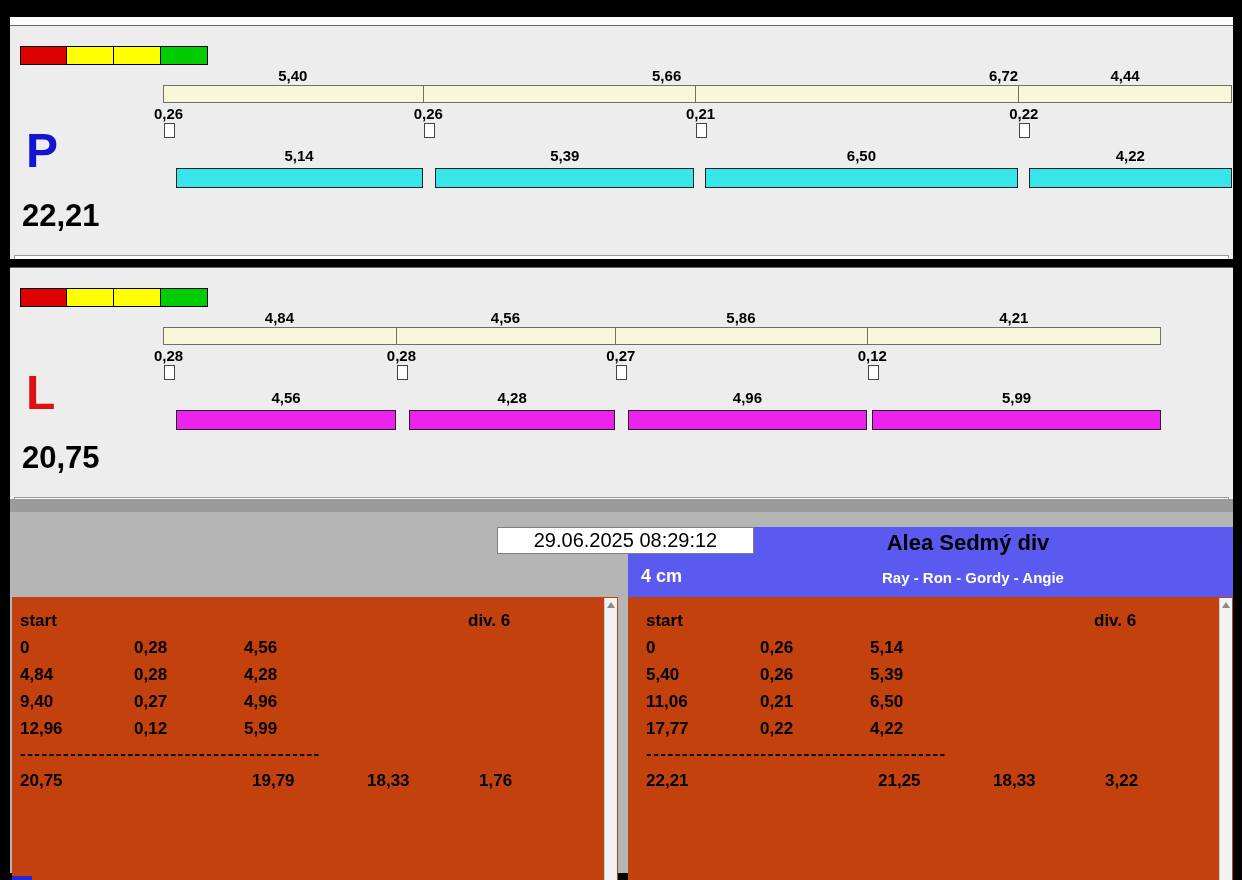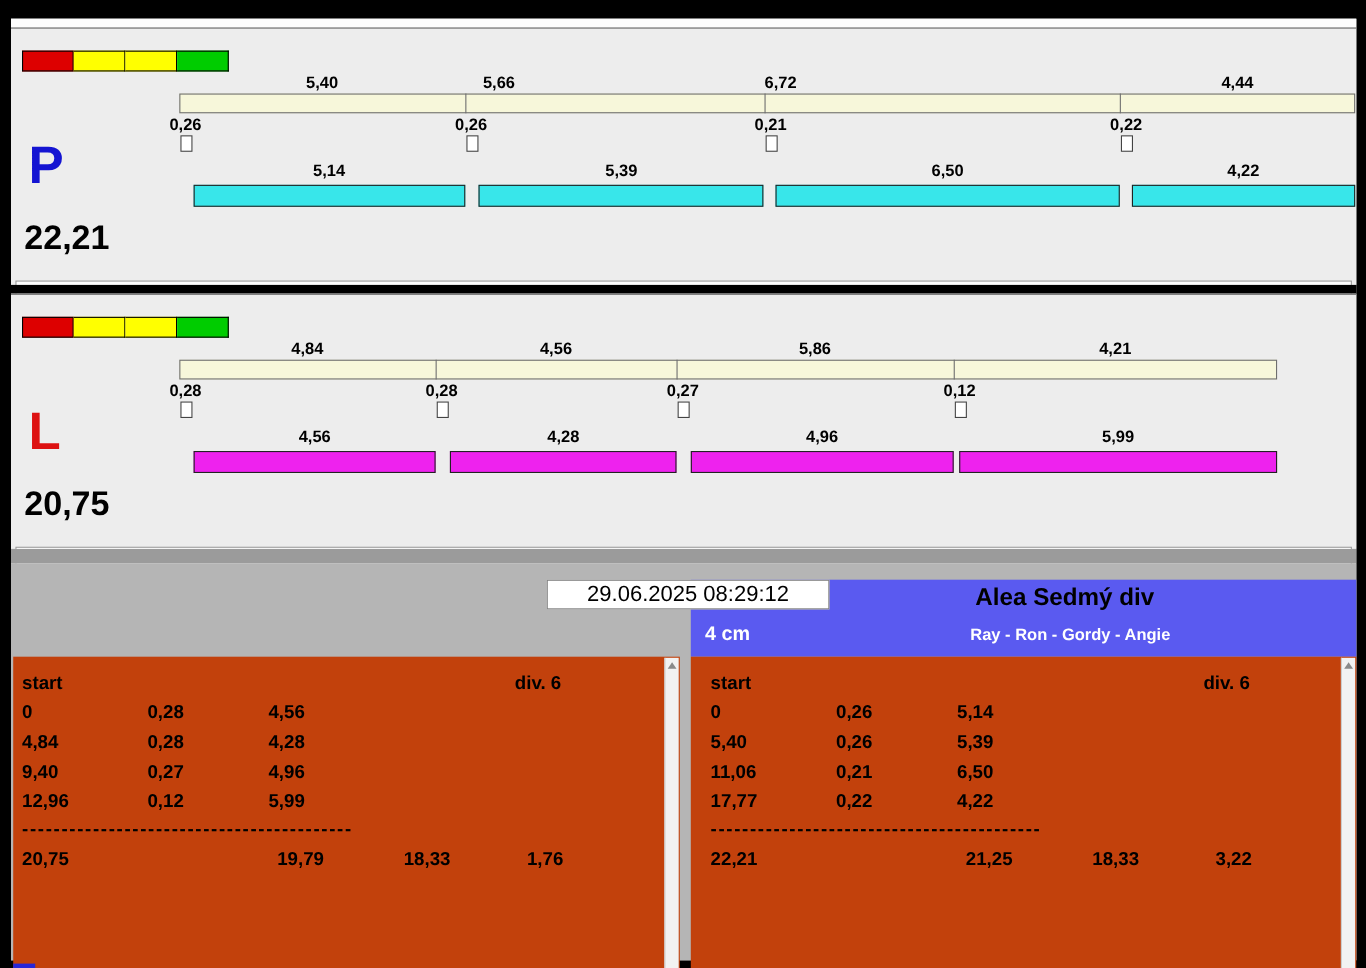--- a/index.html
+++ b/index.html
@@ -76,27 +76,27 @@
         <div class="tbox" style="background: rgb(0, 204, 0);"></div>
       </div>
     <div class="canvas abs">
         <div class="cream-bar" style="left: 153px; width: 1068.78px;"></div>
         <div class="bar-label" style="left: 153px; width: 259.74px; top: 26px; text-align: center;">5,40</div>
         <div class="bar-label" style="left: 144px; top: 64px;">0,26</div>
         <div class="marker" style="left: 154px;"></div>
         <div class="bar-label" style="left: 165.506px; width: 247.234px; top: 106px; text-align: center;">5,14</div>
         <div class="run-bar" style="left: 165.506px; width: 247.234px; background: rgb(56, 230, 234);"></div>
         <div class="seg-line" style="left: 412.74px;"></div>
-        <div class="bar-label" style="left: 429px; width: 272.246px; top: 26px; text-align: left;">5,66</div>
+        <div class="bar-label" style="left: 399px; width: 272.246px; top: 26px; text-align: right;">5,66</div>
         <div class="bar-label" style="left: 403.74px; top: 64px;">0,26</div>
         <div class="marker" style="left: 413.74px;"></div>
         <div class="bar-label" style="left: 425.246px; width: 259.259px; top: 106px; text-align: center;">5,39</div>
         <div class="run-bar" style="left: 425.246px; width: 259.259px; background: rgb(56, 230, 234);"></div>
         <div class="seg-line" style="left: 684.986px;"></div>
-        <div class="bar-label" style="left: 684.986px; width: 323.232px; top: 26px; text-align: left;">6,72</div>
+        <div class="bar-label" style="left: 684.986px; width: 323.232px; top: 26px; text-align: right;">6,72</div>
         <div class="bar-label" style="left: 675.986px; top: 64px;">0,21</div>
         <div class="marker" style="left: 685.986px;"></div>
         <div class="bar-label" style="left: 695.087px; width: 312.65px; top: 106px; text-align: center;">6,50</div>
         <div class="run-bar" style="left: 695.087px; width: 312.65px; background: rgb(56, 230, 234);"></div>
         <div class="seg-line" style="left: 1008.22px;"></div>
         <div class="bar-label" style="left: 1008.22px; width: 213.564px; top: 26px; text-align: center;">4,44</div>
         <div class="bar-label" style="left: 999.218px; top: 64px;">0,22</div>
         <div class="marker" style="left: 1009.22px;"></div>
         <div class="bar-label" style="left: 1018.8px; width: 202.982px; top: 106px; text-align: center;">4,22</div>
         <div class="run-bar" style="left: 1018.8px; width: 202.982px; background: rgb(56, 230, 234);"></div>

